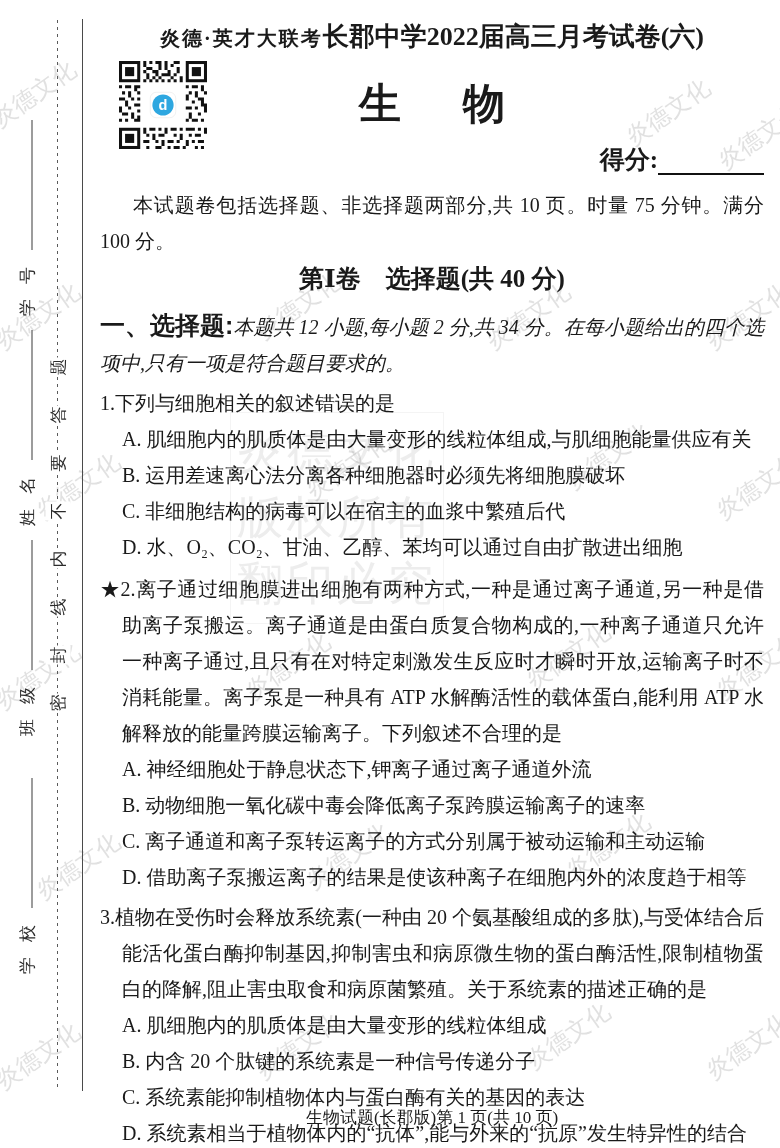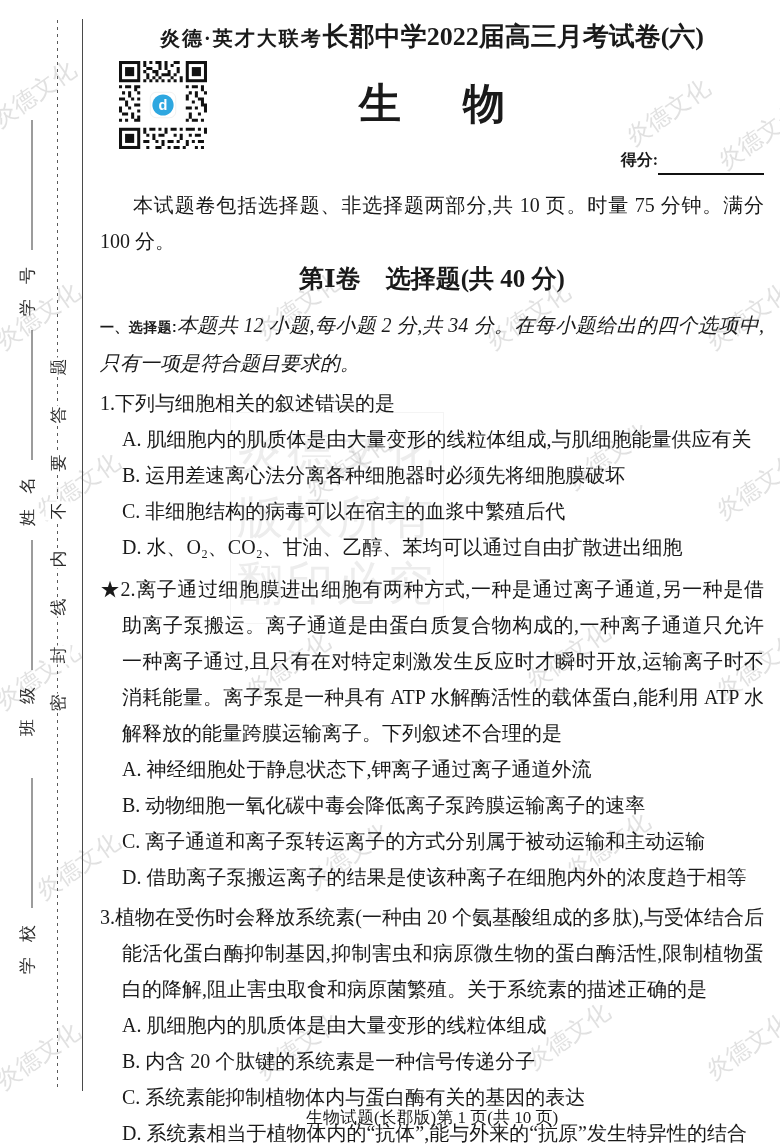--- a/index.html
+++ b/index.html
@@ -41,28 +41,28 @@
                   height:14px;margin-left:2px;}
   .vf1{top:218px}.vf2{top:428px}.vf3{top:638px}.vf4{top:876px}
 
   
   .main{position:absolute;left:100px;top:0;width:664px;z-index:1;font-size:20px;line-height:36px;}
   .header-title{margin-top:20px;text-align:center;white-space:nowrap;font-size:26px;line-height:34px;}
   .header-title .brand{font-weight:900;font-size:20px;letter-spacing:2px;}
   .header-title .rest{font-weight:700;text-align:right;}
   .subject{margin-top:24px;display:flex;justify-content:center;gap:62px;
            font-size:42px;line-height:50px;font-weight:900;}
-  .score{margin-top:16px;text-align:right;font-weight:bold;font-size:16px;line-height:30px;}
+  .score{margin-top:16px;text-align:right;font-weight:bold;font-size:25px;line-height:30px;}
   .score-blank{display:inline-block;width:106px;border-bottom:2px solid #111;height:22px;
                vertical-align:bottom;}
   .intro{margin-top:12px;text-indent:33px;text-align:justify;}
   .section-title{text-align:center;font-weight:bold;font-size:25px;line-height:40px;}
   .instruction{margin-top:8px;text-align:justify;}
   .instruction .lead{font-weight:bold;font-family:"Liberation Sans","DejaVu Sans",sans-serif;
-                     font-size:14px;}
+                     font-size:25px;}
   .instruction .ibody{font-style:italic;}
   .q{padding-left:22px;text-align:justify;}
   .q .stem{text-indent:-22px;}
   .q1{margin-top:4px}.q2{margin-top:6px}.q3{margin-top:4px}
   .footer{position:absolute;left:100px;top:1106px;width:664px;text-align:center;
           font-size:17px;z-index:1;}
 
   
   .qr{position:absolute;left:119px;top:61px;width:88px;height:88px;z-index:3;}
   .qr svg{width:100%;height:100%;display:block;}

